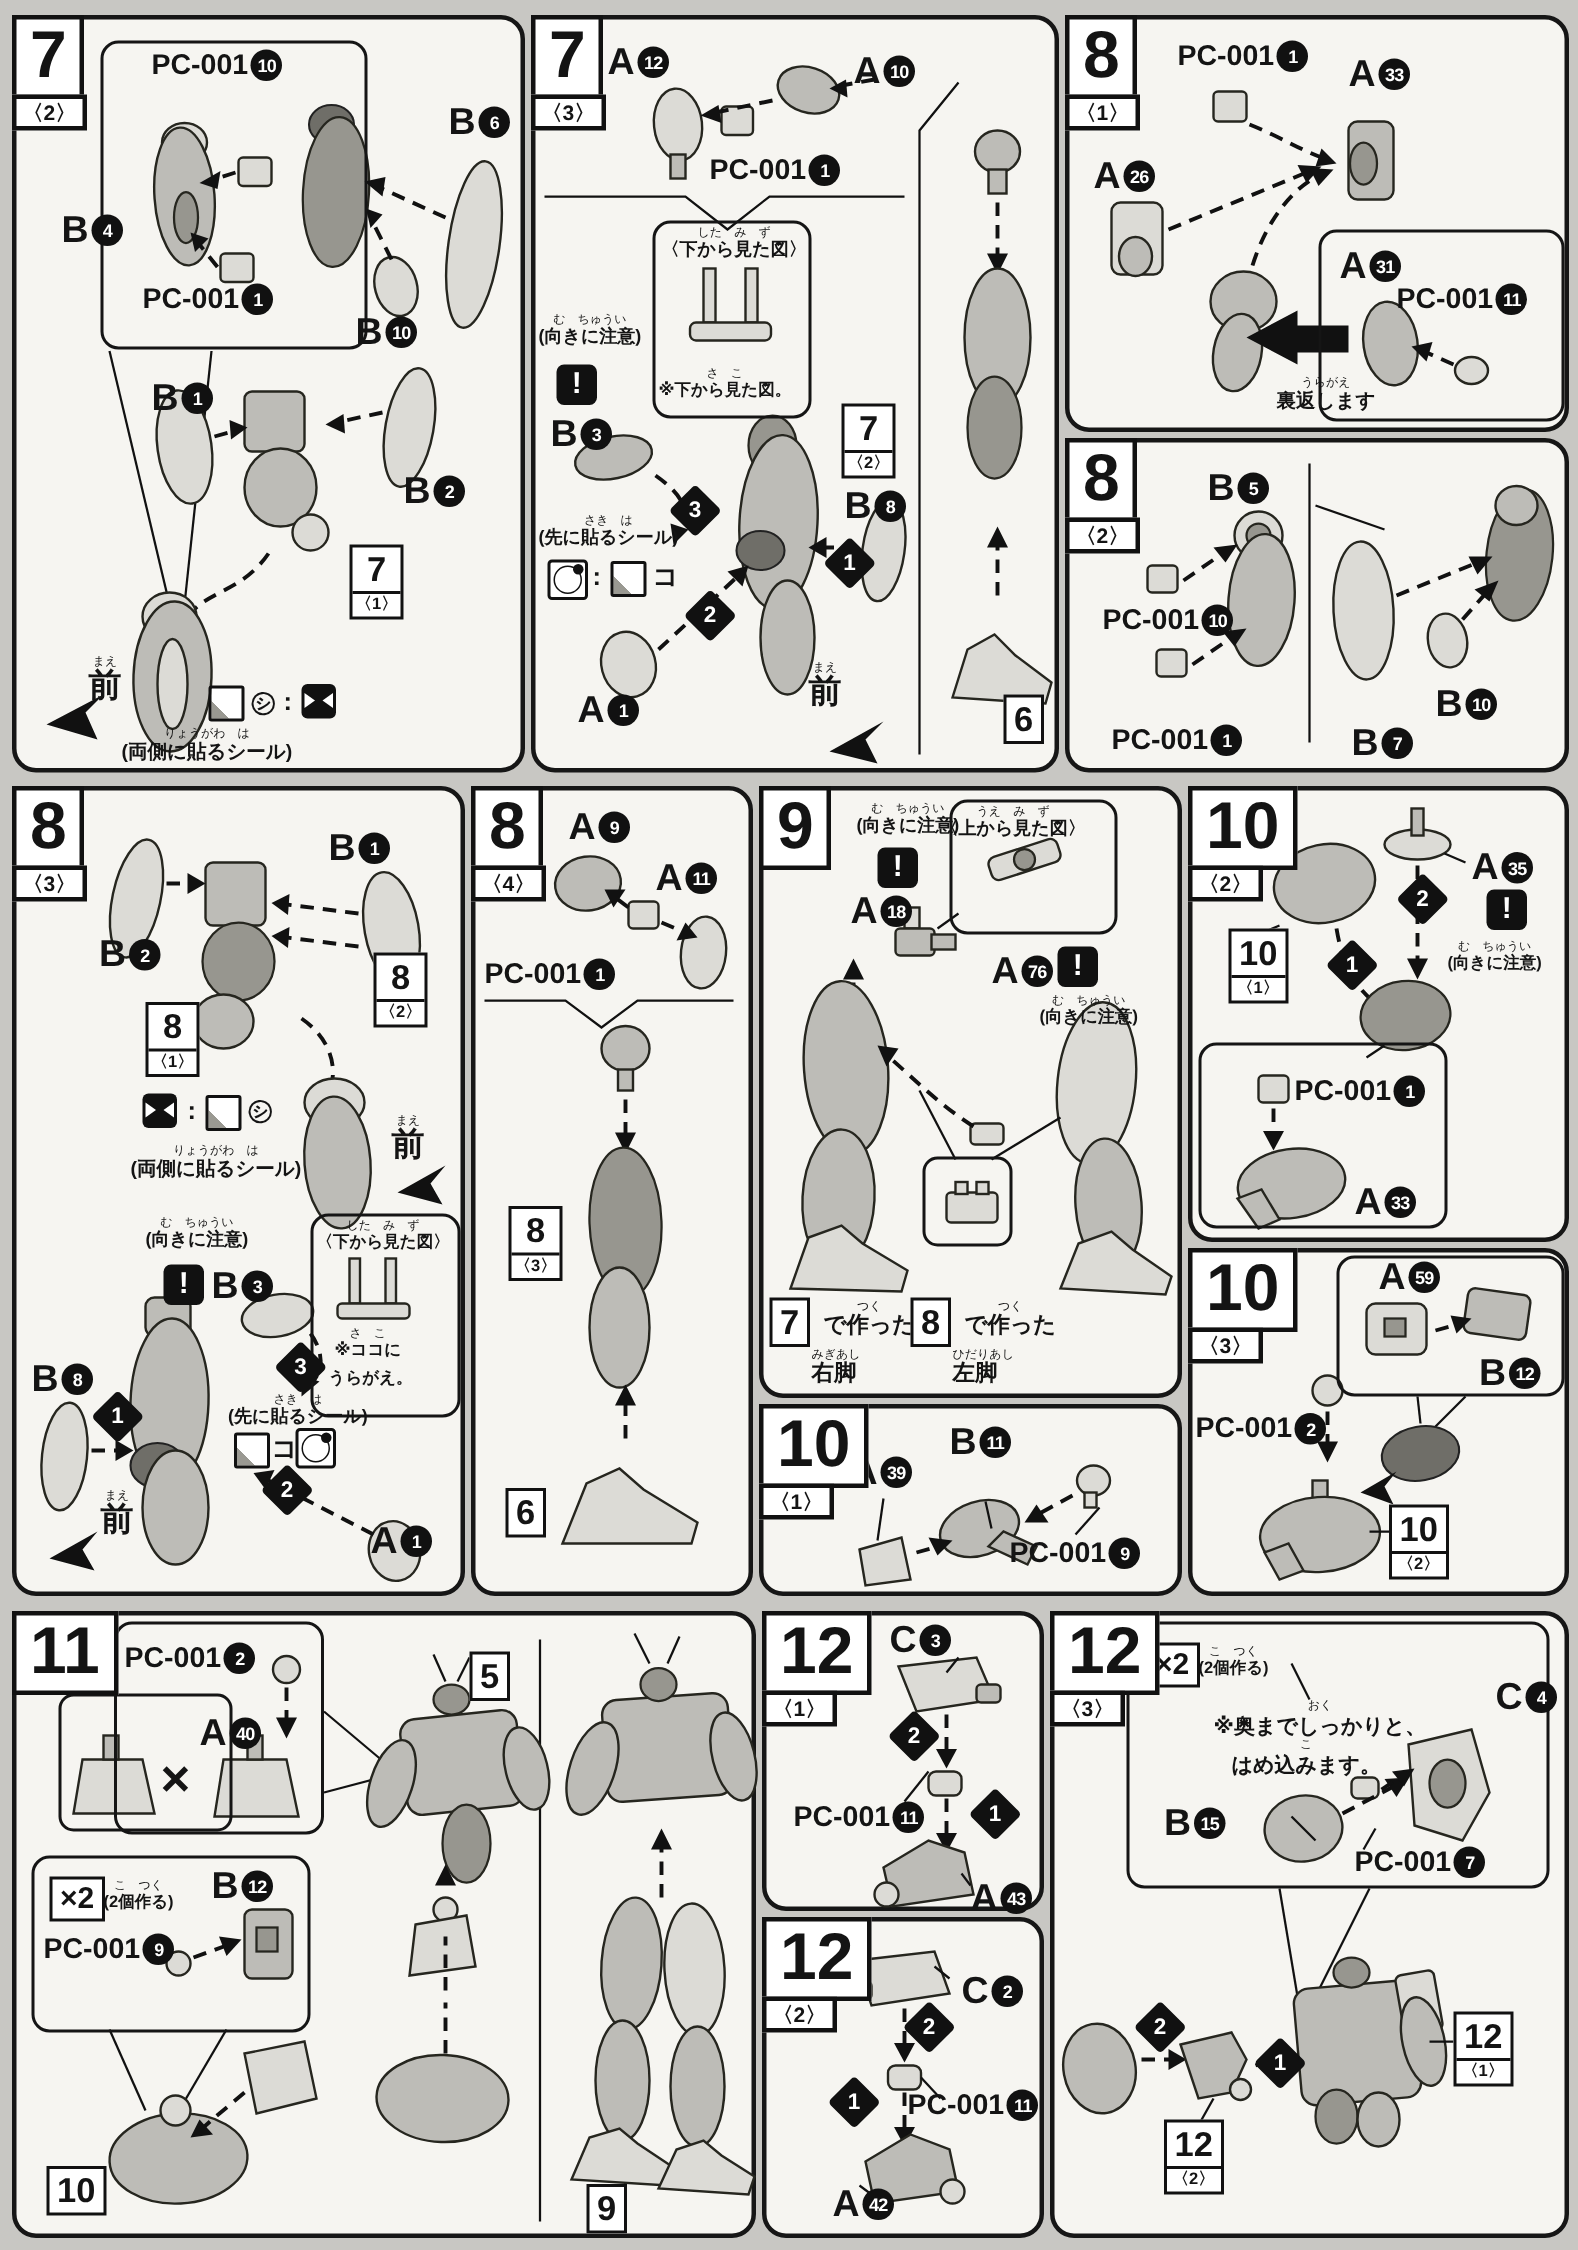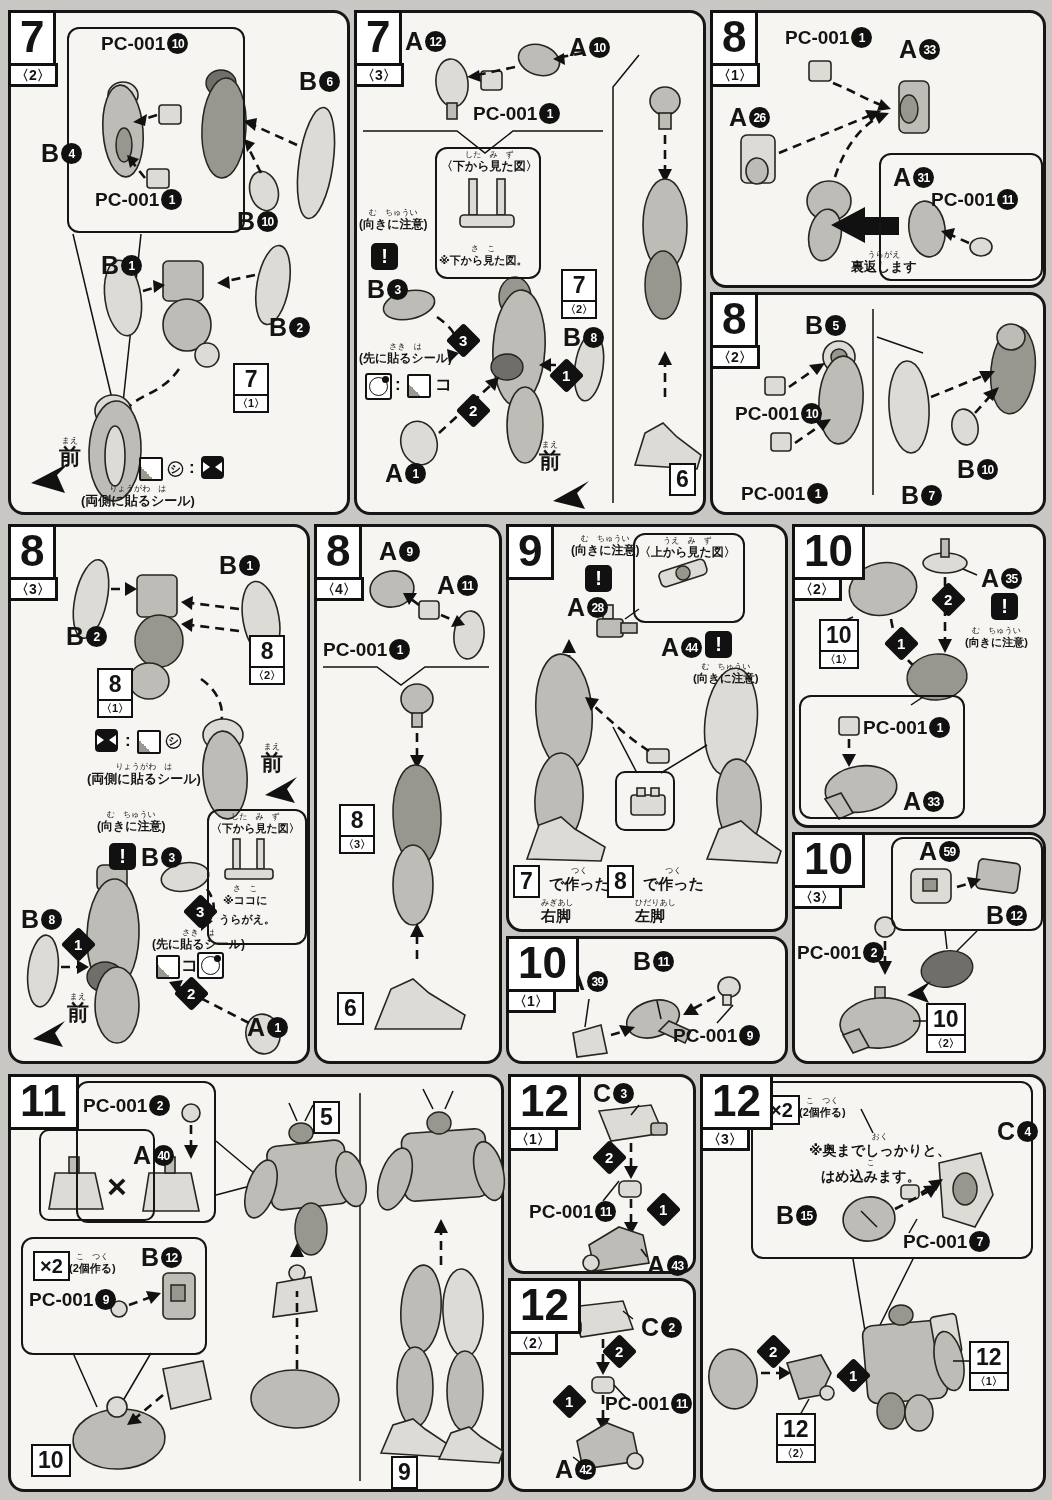--- a/index.html
+++ b/index.html
@@ -513,26 +513,26 @@
     <div class="inset" style="left:106px;top:244px;width:60px;height:60px;border-radius:10px"></div>
     <div class="badge">
       <div class="bn">9</div>
     </div>
     <div class="jn" style="left:62px;top:8px;font-size:12px"><span class="furi">む　ちゅうい</span><span>(向きに注意)</span></div>
     <div class="warnicon" style="left:76px;top:38px">
         <span>!</span>
       </div>
     <div class="pl" style="left:58px;top:68px">
         <span>A</span>
-        <span class="circ">28</span>
-      </div>
-    <div class="jn" style="left:130px;top:10px;font-size:12px"><span class="furi">うえ　み　ず</span><span>〈上から見た図〉</span></div>
+        <span class="circ">18</span>
+      </div>
+    <div class="jn" style="left:118px;top:10px;font-size:12px"><span class="furi">うえ　み　ず</span><span>〈上から見た図〉</span></div>
     <div class="pl" style="left:152px;top:108px">
         <span>A</span>
-        <span class="circ">44</span>
+        <span class="circ">76</span>
       </div>
     <div class="warnicon" style="left:196px;top:104px">
         <span>!</span>
       </div>
     <div class="jn" style="left:184px;top:136px;font-size:11.5px"><span class="furi">む　ちゅうい</span><span>(向きに注意)</span></div>
     <div class="ref" style="left:4px;top:338px">
         <div class="rn">7</div>
       </div>
     <div class="made" style="left:40px;top:340px"><span class="furi">つく</span><span>で作った</span></div>
     <div class="made" style="left:32px;top:372px"><span class="furi">みぎあし</span><span>右脚</span></div>

